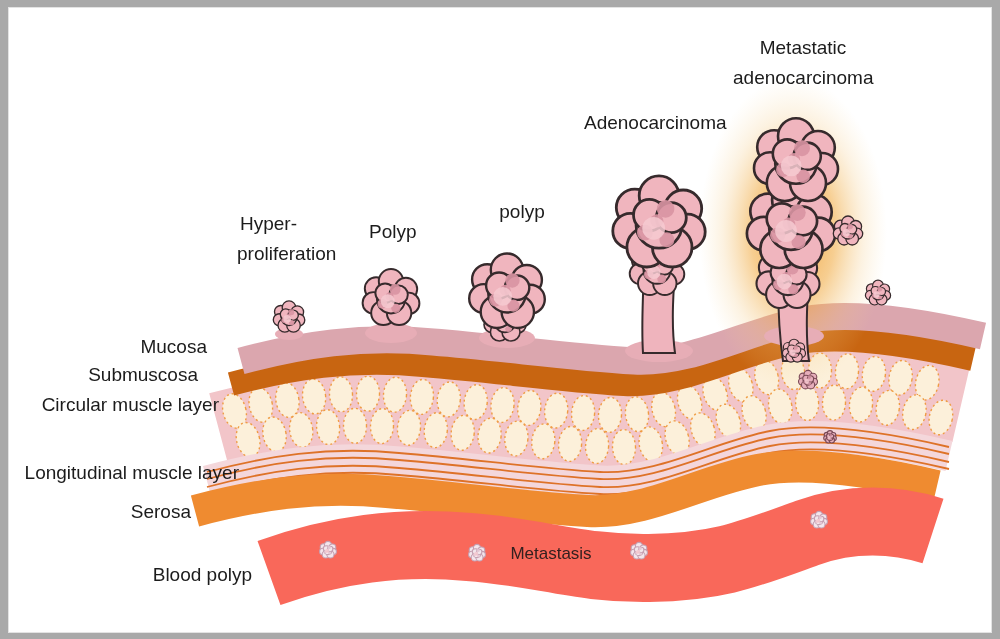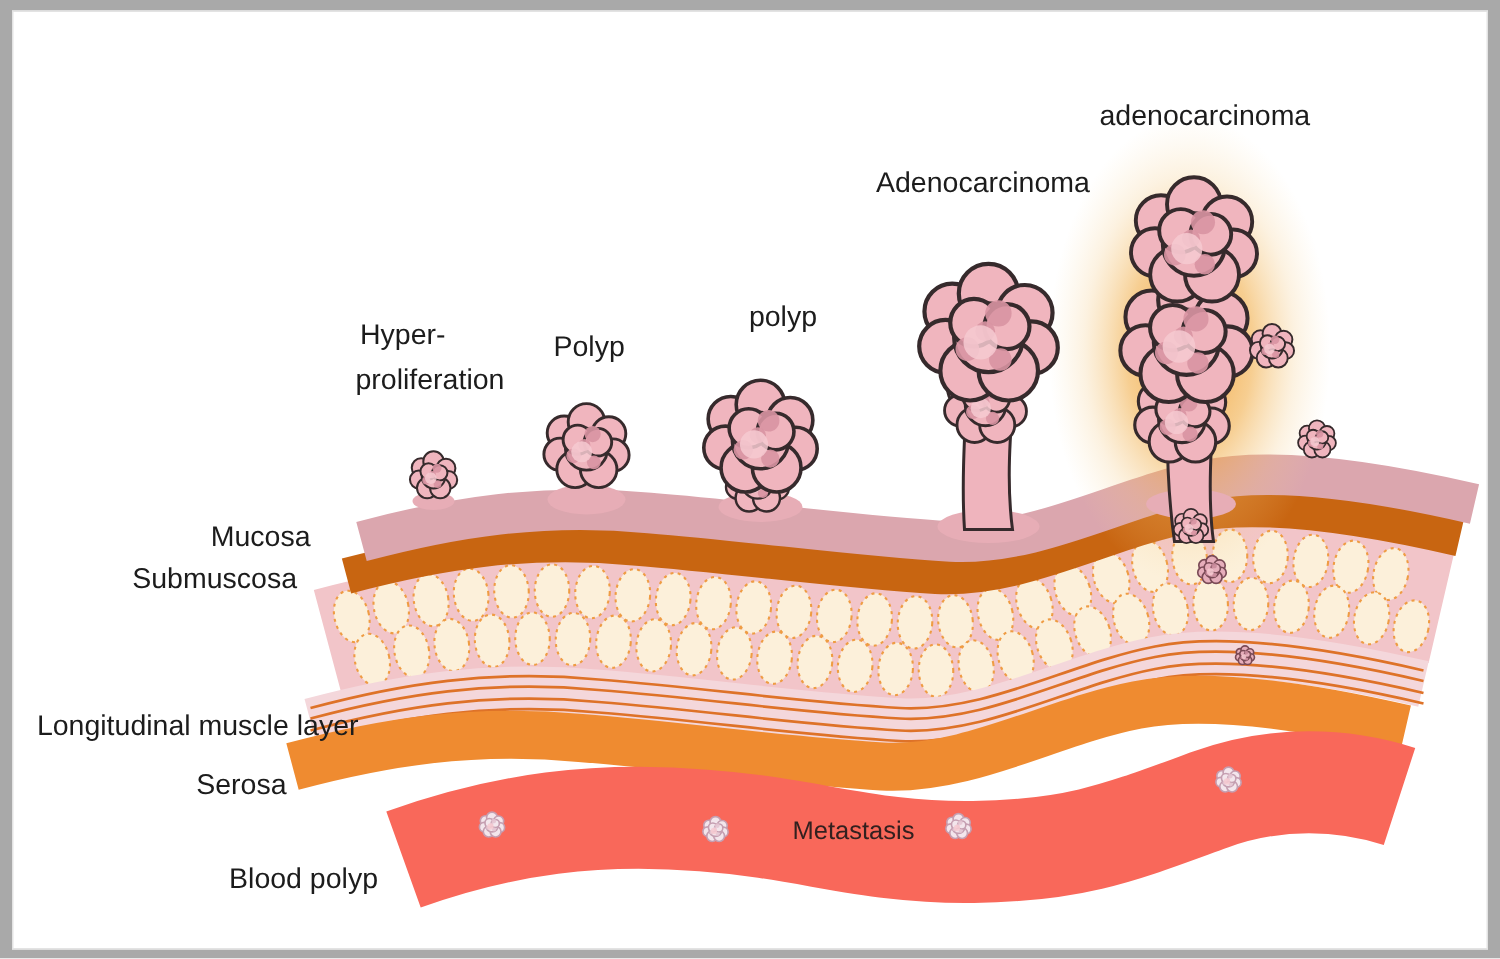--- a/index.html
+++ b/index.html
@@ -25,21 +25,21 @@
     position:absolute;left:-8px;top:-7px;
     width:1000px;height:639px;
   }
   .stage svg{position:absolute;left:0;top:0;}
   .lbl{
     position:absolute;
     font-size:19px;line-height:1.25;
     color:#1c1c1c;white-space:nowrap;
   }
   .lbl.center{text-align:center;}
-  .lbl.right{text-align:right;margin-top:12px;}
+  .lbl.right{text-align:right;}
   .lbl.metastasis{font-size:17px;color:#33201f;}
 </style>
 </head>
 <body>
 
 <div class="frame">
   <div class="canvas">
     <div class="stage">
 
       <svg id="art" width="1000" height="639" viewBox="0 0 1000 639">
@@ -463,25 +463,27 @@
               <circle cx="828.3" cy="436.7" r="1.6" fill="#f6cad1" opacity="0.85"></circle>
             </g>
           </g>
       </svg>
 
       <div class="lbl" style="left:239px;top:211px">Hyper-</div>
       <div class="lbl" style="left:236px;top:241px">proliferation</div>
       <div class="lbl" style="left:368px;top:219px">Polyp</div>
       <div class="lbl center" style="left:451px;top:199px;width:140px">polyp</div>
       <div class="lbl center" style="left:583px;top:110px;width:140px">Adenocarcinoma</div>
+      <div class="lbl center" style="left:732px;top:35px;width:140px">Metastatic</div>
       <div class="lbl center" style="left:732px;top:65px;width:140px">adenocarcinoma</div>
 
       <div class="lbl right" style="right:794px;top:334px">Mucosa</div>
       <div class="lbl right" style="right:803px;top:362px">Submuscosa</div>
+      <div class="lbl right" style="right:782px;top:392px">Circular muscle layer</div>
       <div class="lbl right" style="right:762px;top:460px">Longitudinal muscle layer</div>
       <div class="lbl right" style="right:810px;top:499px">Serosa</div>
       <div class="lbl right" style="right:749px;top:562px">Blood polyp</div>
 
-      <div class="lbl metastasis center" style="left:518px;top:542px;width:100px">Metastasis</div>
+      <div class="lbl metastasis center" style="left:500px;top:542px;width:100px">Metastasis</div>
 
     </div>
   </div>
 </div>
 
 </body></html>

